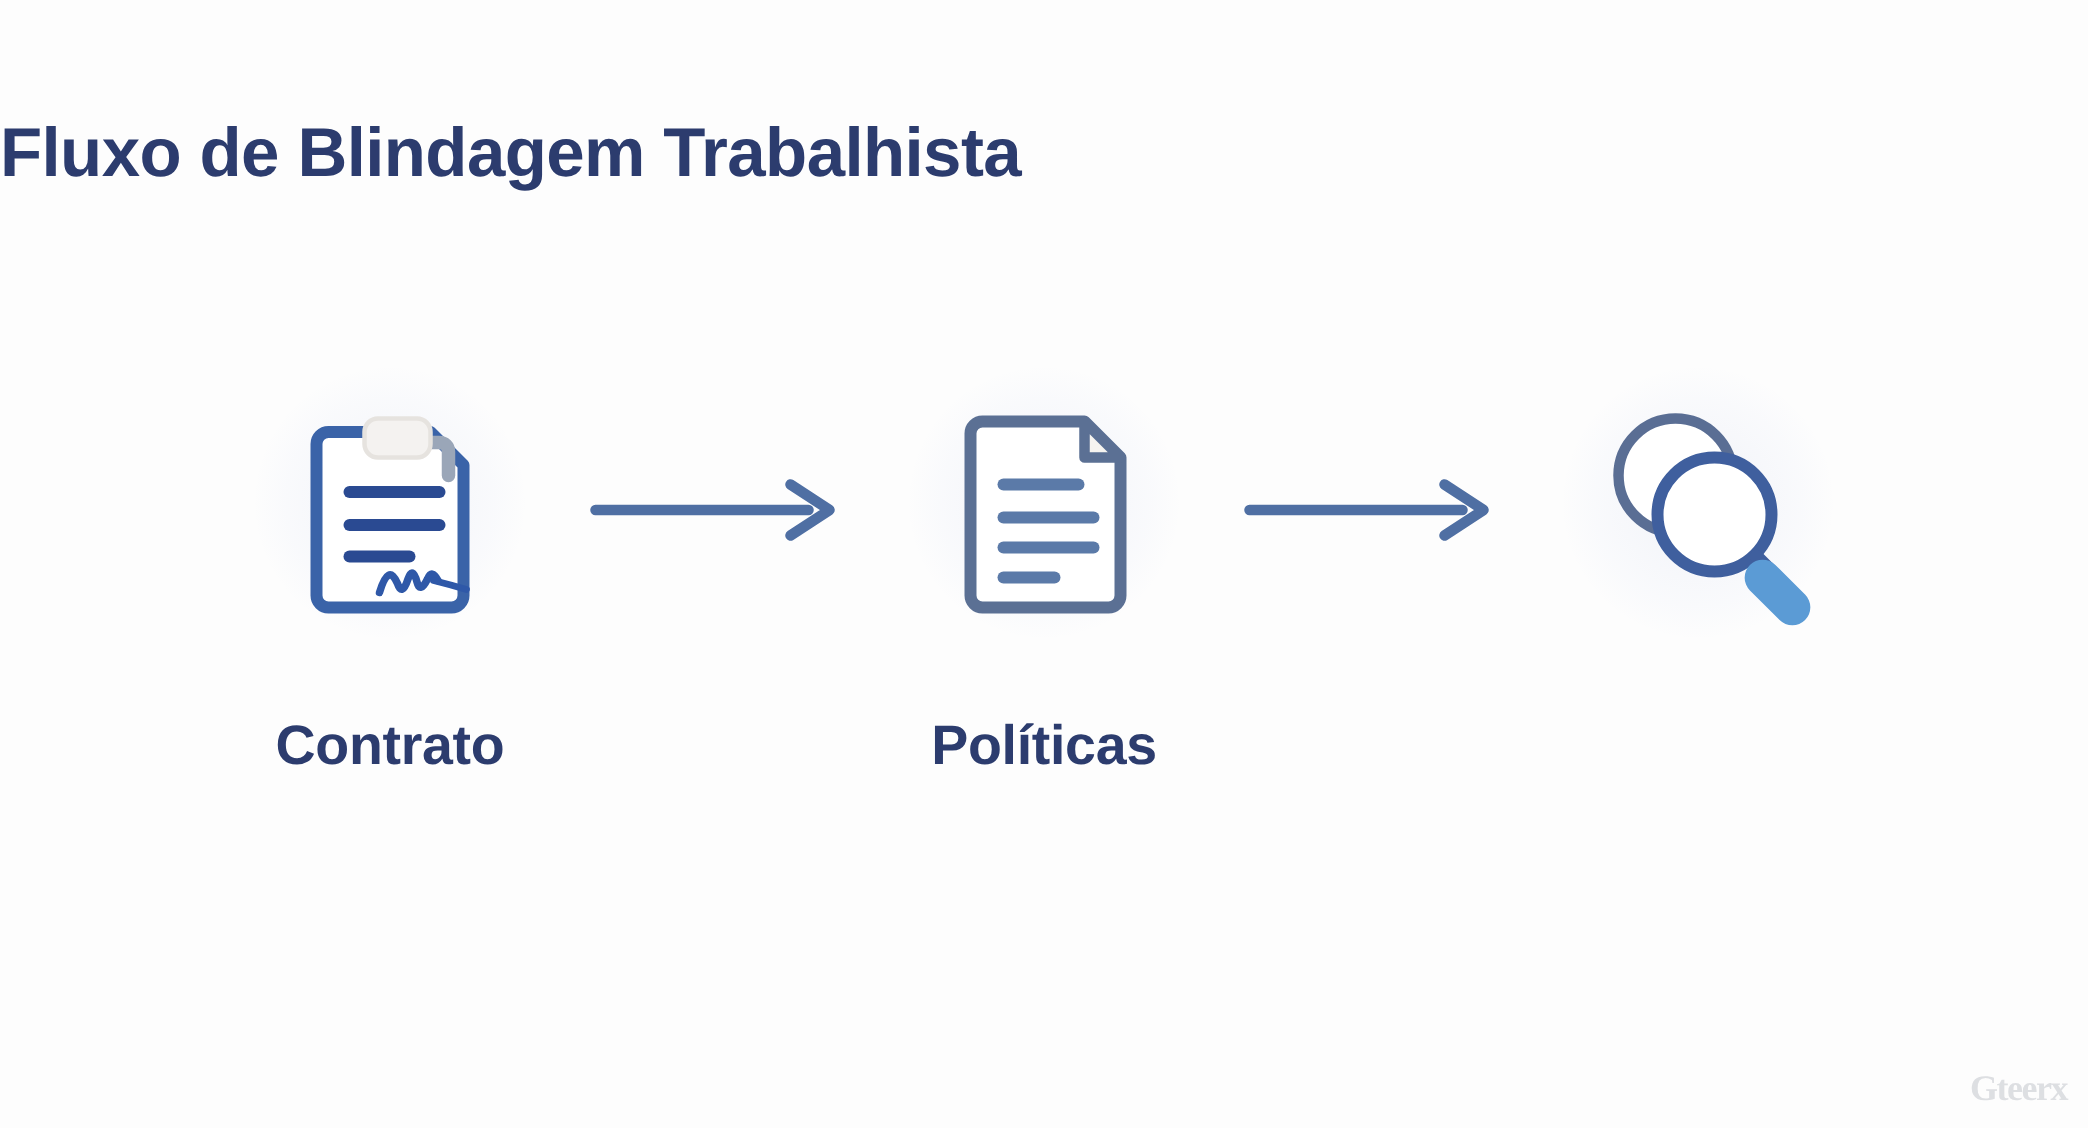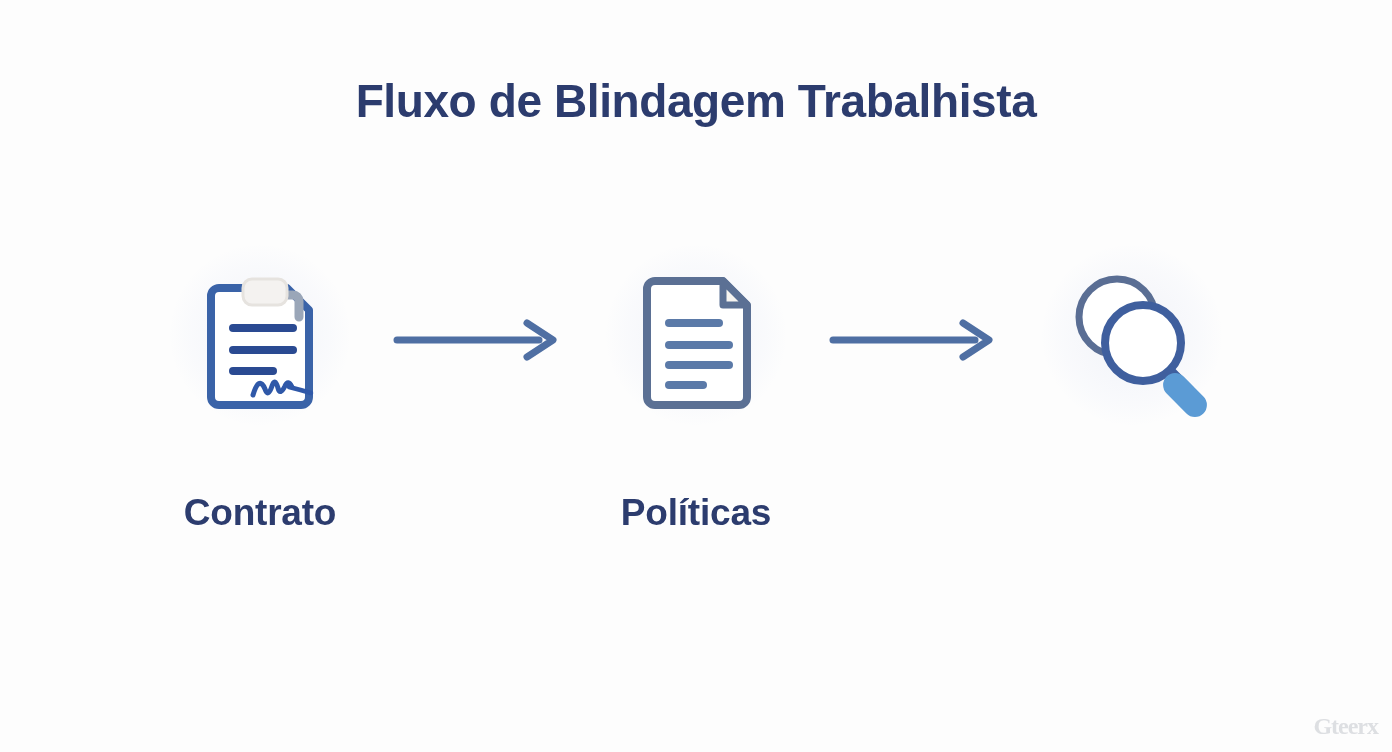--- a/index.html
+++ b/index.html
@@ -23,21 +23,21 @@
     height: 752px;
     background: #fdfdfd;
   }
 
   
   .title {
     position: absolute;
     top: 74px;
     left: 0;
     width: 1392px;
-    text-align: center;
+    text-align: left;
     font-size: 46px;
     font-weight: bold;
     letter-spacing: -0.4px;
     color: #2c3c6e;
     white-space: nowrap;
   }
 
   
   .flow {
     position: absolute;
@@ -82,21 +82,21 @@
     z-index: 0;
   }
 
   .icon-wrap svg {
     position: relative;
     z-index: 1;
     display: block;
   }
 
   .step-label {
-    margin-top: 52px;
+    margin-top: 36px;
     font-size: 37px;
     font-weight: bold;
     color: #2c3c6e;
     letter-spacing: -0.2px;
     white-space: nowrap;
   }
 
   
   .connector {
     flex: 0 0 auto;

